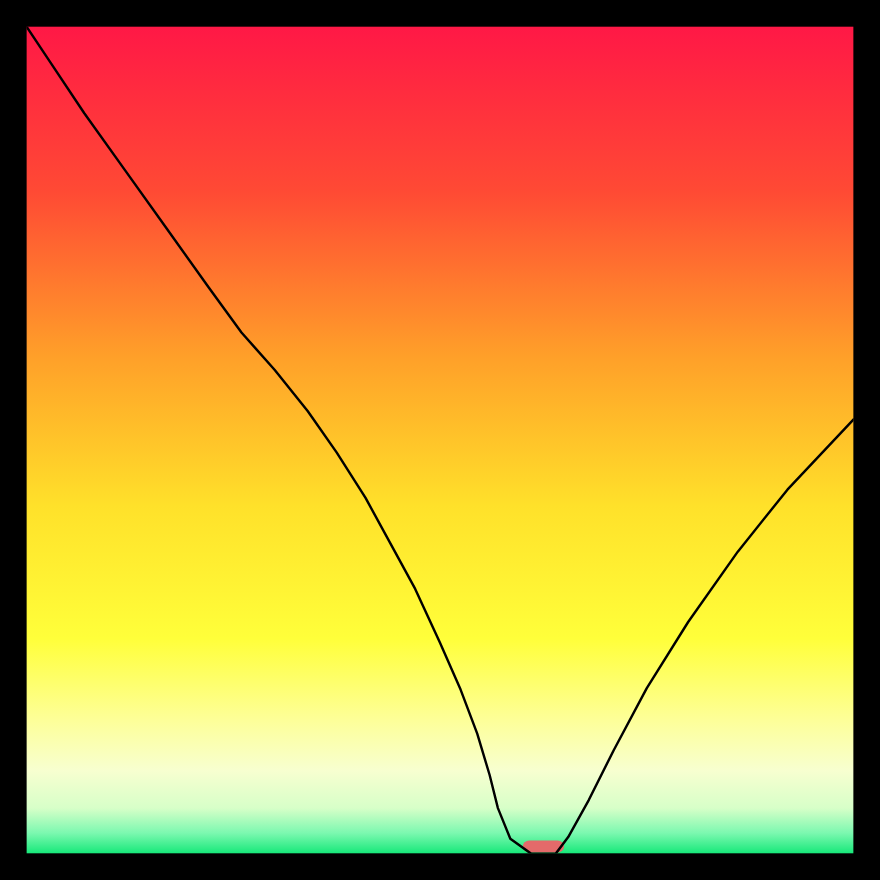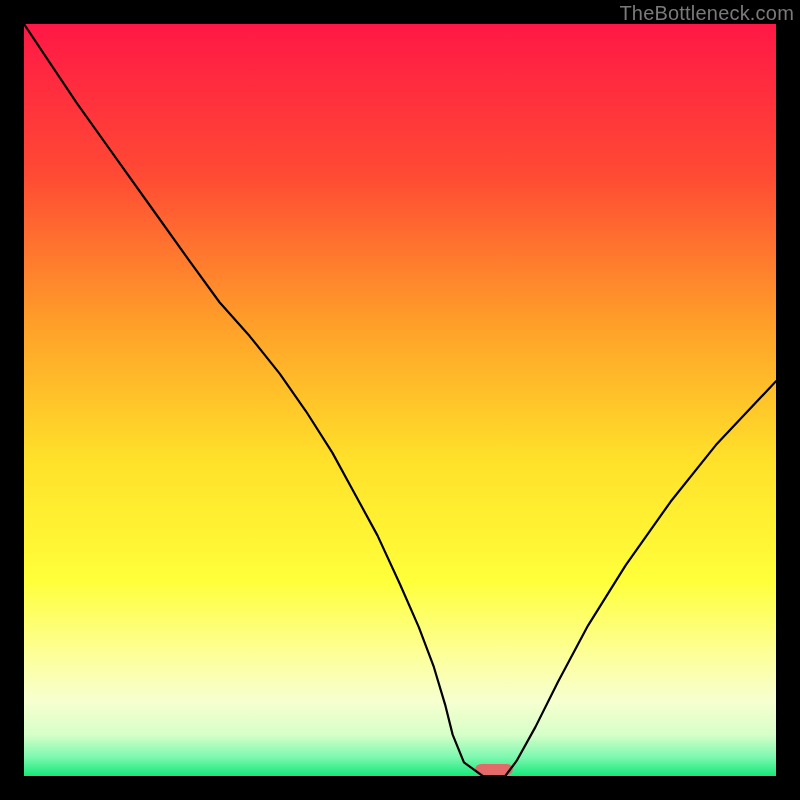--- a/index.html
+++ b/index.html
@@ -35,21 +35,20 @@
   }
   svg {
     display: block;
   }
 </style>
 </head>
 <body>
 
 <div class="outer">
 
-  <div class="watermark">TheBottleneck.com</div>
 
   <div class="plot">
     <svg id="chart-svg" width="752" height="752" viewBox="0 0 752 752" preserveAspectRatio="none">
       <defs>
         <linearGradient id="bg-grad" x1="0" y1="0" x2="0" y2="1">
             <stop offset="0%" stop-color="#ff1846"></stop>
             <stop offset="20%" stop-color="#ff4a34"></stop>
             <stop offset="40%" stop-color="#ffa029"></stop>
             <stop offset="57.99999999999999%" stop-color="#ffe12a"></stop>
             <stop offset="74%" stop-color="#ffff3a"></stop>

